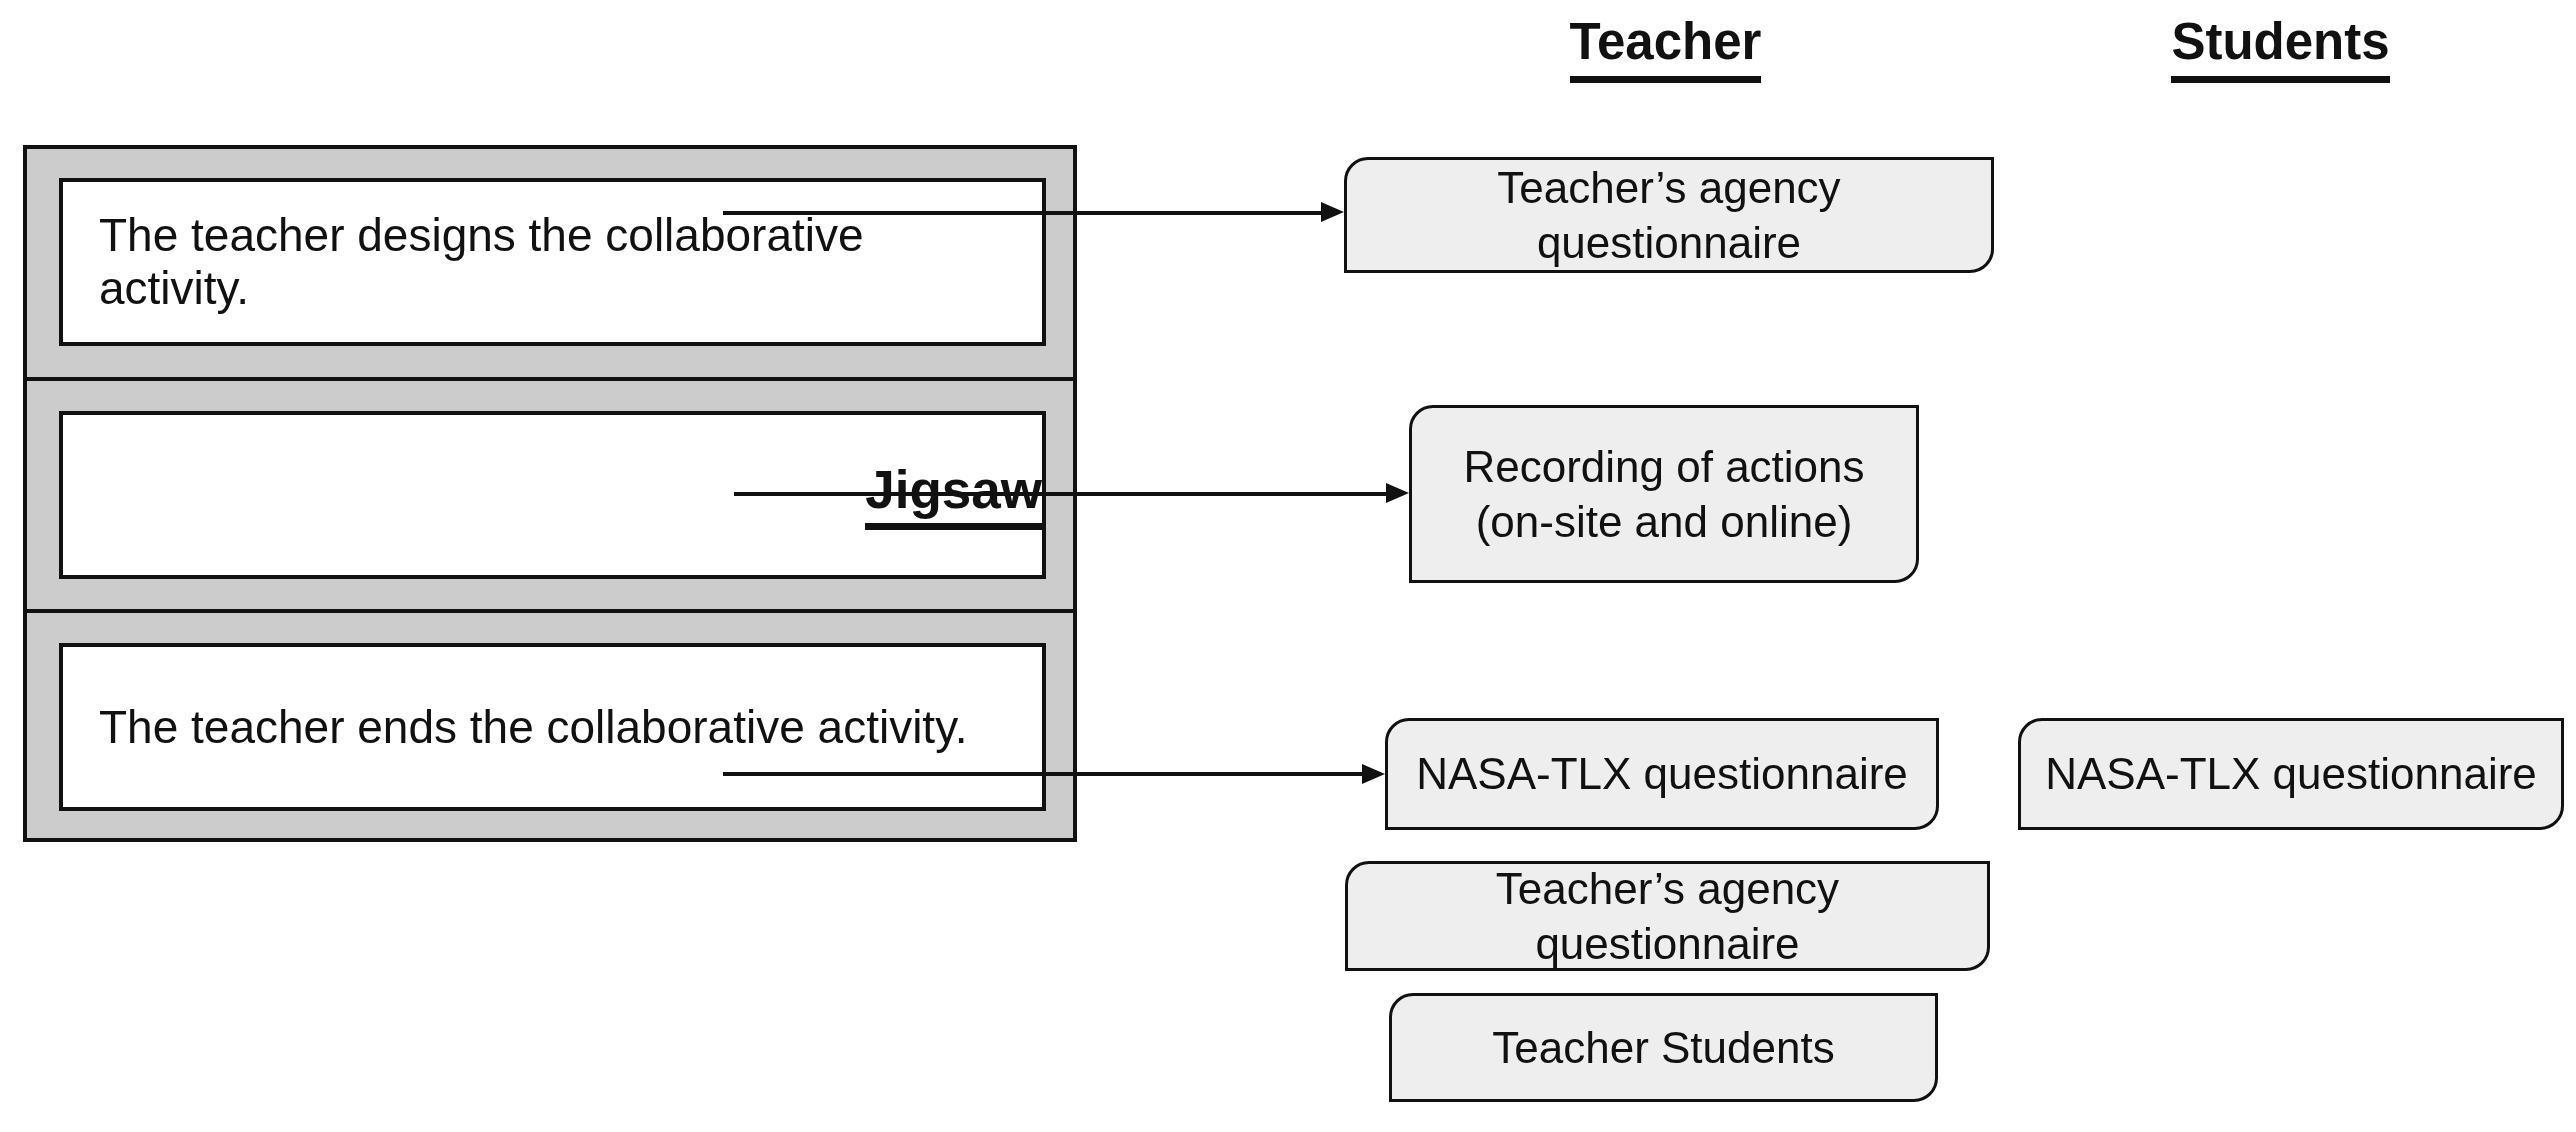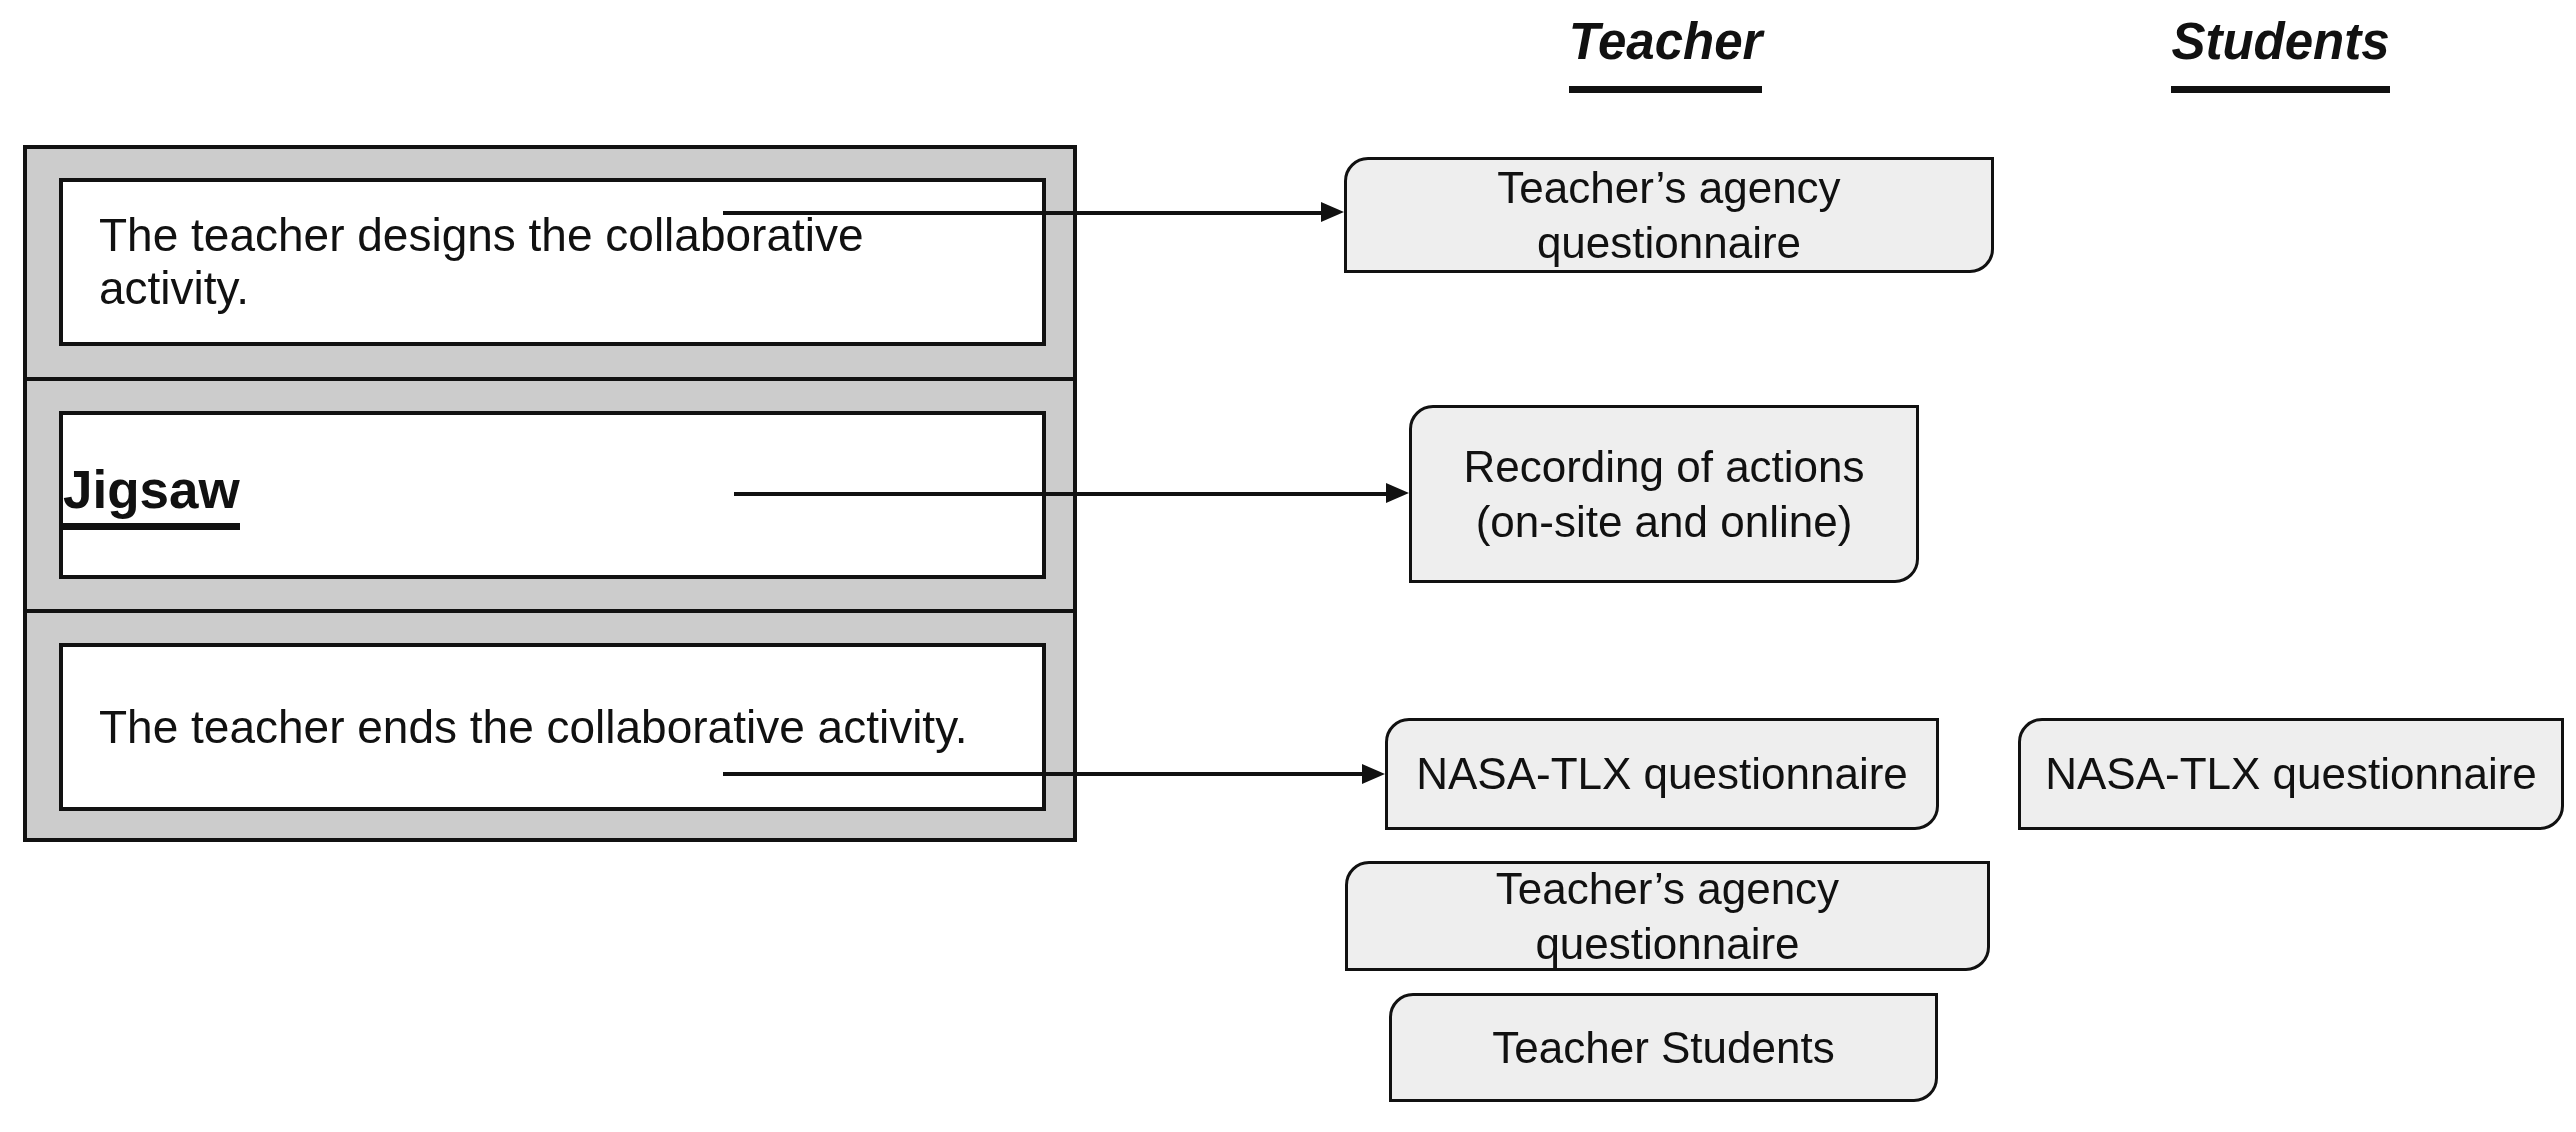--- a/index.html
+++ b/index.html
@@ -5,32 +5,32 @@
   html,body{margin:0;padding:0;background:#ffffff;}
   body{
     width:2576px;height:1133px;position:relative;overflow:hidden;
     font-family:"Liberation Sans", sans-serif;color:#111111;
   }
   .canvas{position:absolute;left:0;top:0;width:2576px;height:1133px;}
 
   
   .col-header{position:absolute;top:11.4px;width:299px;text-align:center;
     font-size:51px;font-weight:bold;line-height:1.2;}
-  .col-header .u{display:inline-block;border-bottom:7.1px solid #111;padding-bottom:13px;font-style:italic;}
+  .col-header .u{display:inline-block;border-bottom:7.1px solid #111;padding-bottom:3px;}
 
   
   .panel{position:absolute;left:23px;top:145px;width:1054px;height:697px;
     background:#cccccc;border:4.3px solid #111;box-sizing:border-box;}
   .panel-sep{position:absolute;left:23px;width:1054px;height:4.3px;background:#111;}
 
   .step-box{position:absolute;left:59px;width:987px;height:168px;
     background:#ffffff;border:4.3px solid #111;box-sizing:border-box;
     display:flex;align-items:center;font-size:46px;line-height:1.15;}
   .step-box.align-left{justify-content:flex-start;padding-left:36px;padding-right:21.4px;}
-  .step-box.align-center{justify-content:flex-start;}
+  .step-box.align-center{justify-content:flex-end;}
   .step-emphasis{font-size:53px;font-weight:bold;border-bottom:7.1px solid #111;padding-bottom:1.4px;}
 
   
   .card{position:absolute;background:#eeeeee;border:3.6px solid #111;
     border-radius:24px 0 24px 0;box-sizing:border-box;
     display:flex;align-items:center;justify-content:center;
     text-align:center;font-size:44px;line-height:1.26;white-space:pre-line;
     padding:0 14.2px;}
 
   

